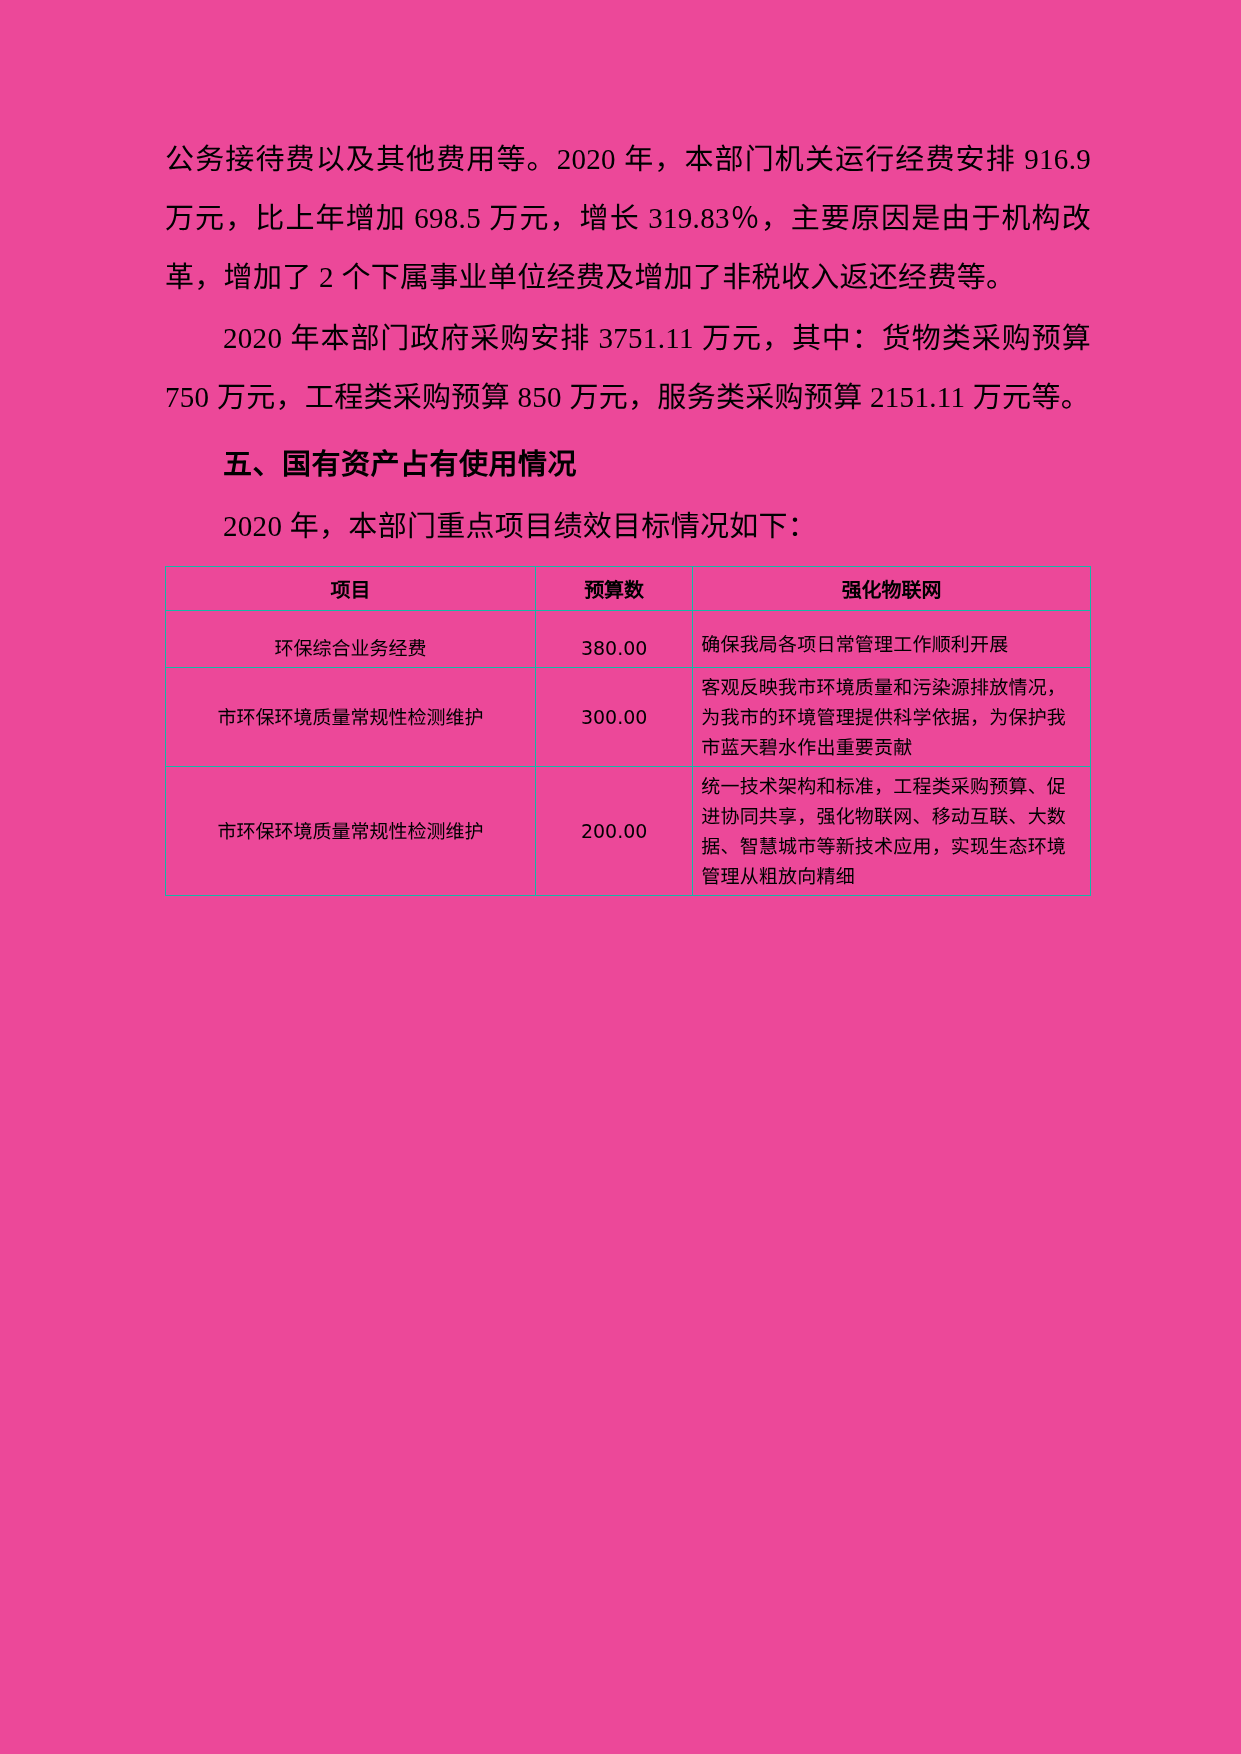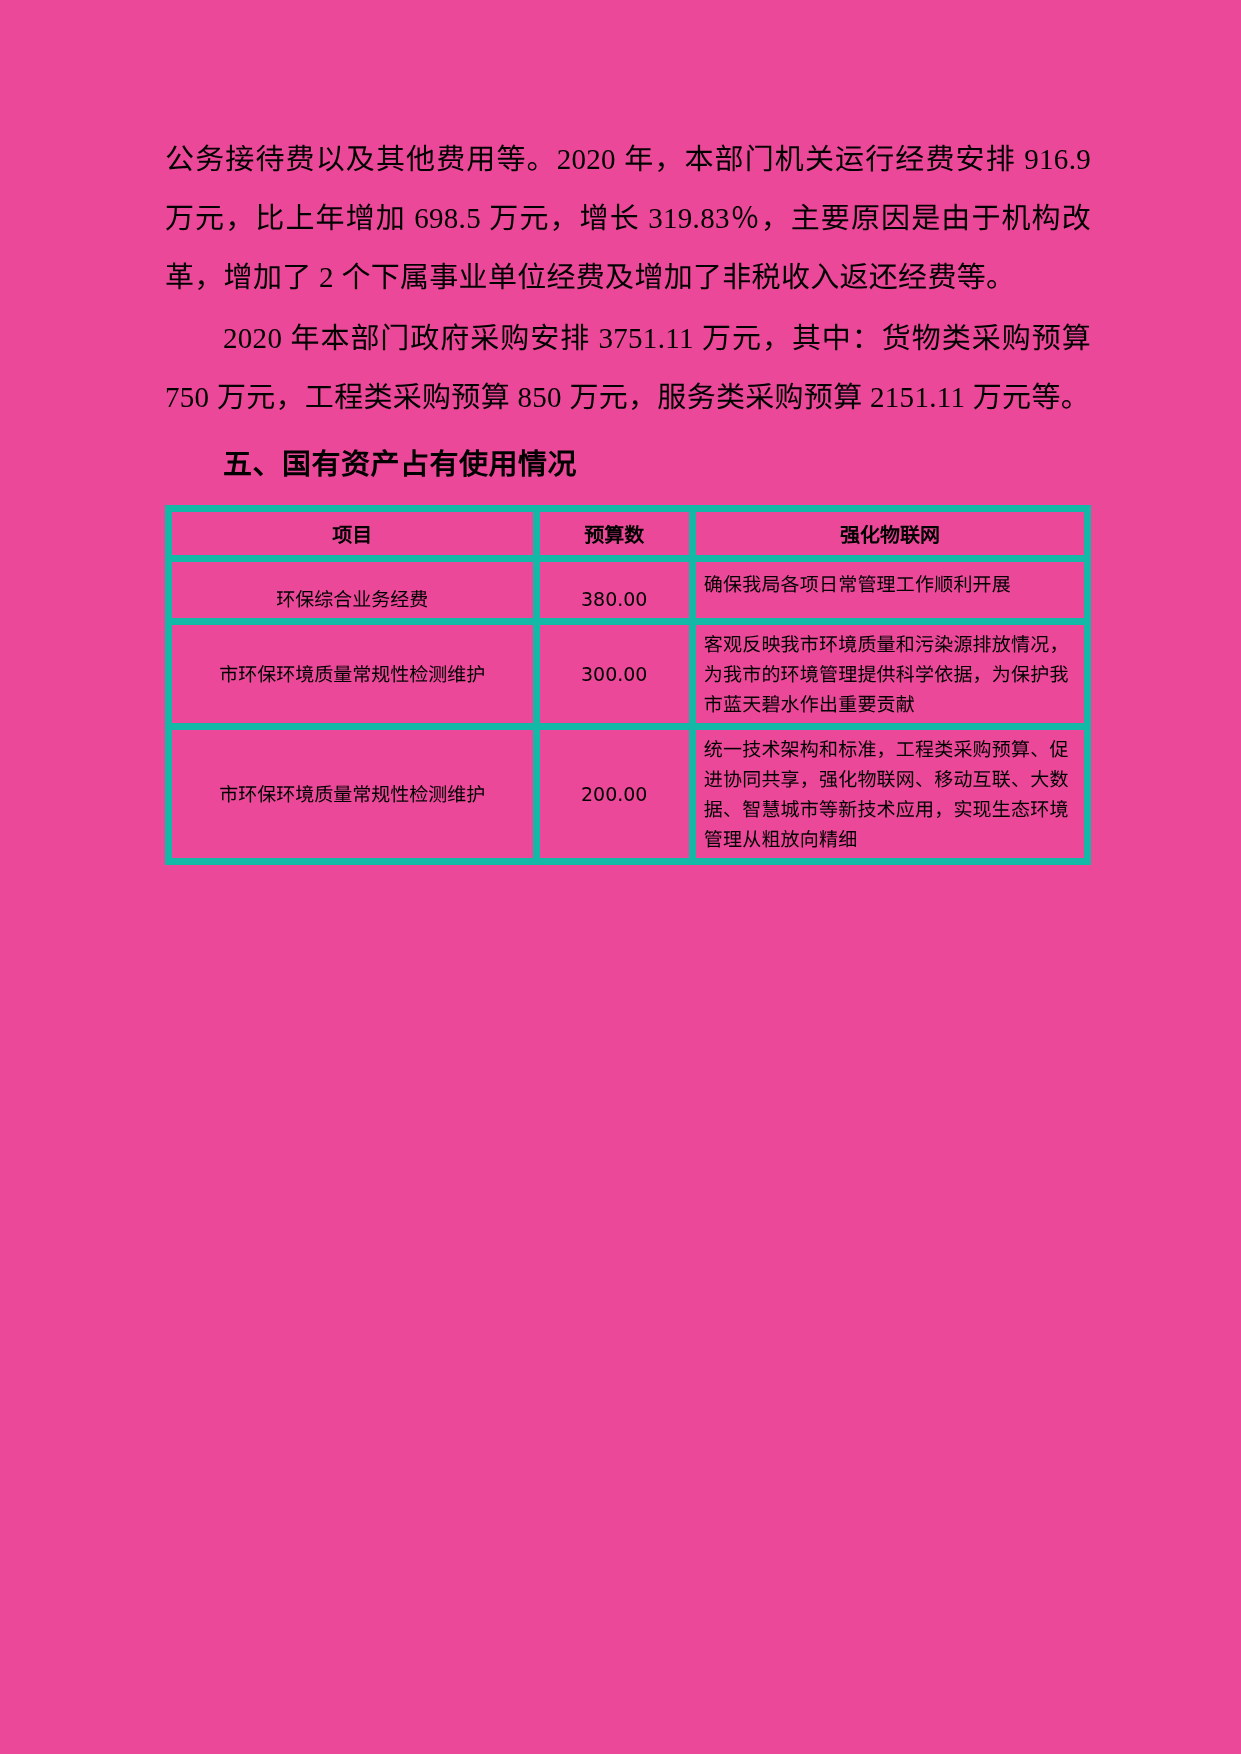--- a/index.html
+++ b/index.html
@@ -38,21 +38,21 @@
     letter-spacing: 0.5px;
   }
   table.perf {
     border-collapse: collapse;
     width: 100%;
     margin-top: 10px;
     font-family: "DejaVu Sans", "Liberation Sans", sans-serif;
     font-size: 19px;
   }
   table.perf th, table.perf td {
-    border: 7px solid #14b8a6;
+    border: 1px solid #14b8a6;
     padding: 4px 8px;
     vertical-align: middle;
   }
   table.perf thead th {
     text-align: center;
     font-weight: bold;
     font-size: 20px;
     padding: 7px 8px;
   }
   td.col-name {
@@ -71,37 +71,39 @@
     line-height: 30px;
     letter-spacing: 0.2px;
   }
   tr.row-first td.col-name,
   tr.row-first td.col-budget {
     vertical-align: top;
     padding-top: 22px;
   }
   tr.row-first td.col-goal {
     vertical-align: top;
-    padding-top: 7px;
+    padding-top: 20px;
+    font-family: Liberation Mono, monospace;
   }
 </style>
 </head>
 <body>
 
 <div class="page">
 
   <p class="para">公务接待费以及其他费用等。2020 年，本部门机关运行经费安排 916.9 万元，比上年增加 698.5 万元，增长 319.83％，主要原因是由于机构改革，增加了 2 个下属事业单位经费及增加了非税收入返还经费等。</p>
 
 
   <p class="para indent">2020 年本部门政府采购安排 3751.11 万元，其中：货物类采购预算 750 万元，工程类采购预算 850 万元，服务类采购预算 2151.11 万元等。</p>
 
   <h2 class="heading">五、国有资产占有使用情况</h2>
 
 
 
+  <p class="para indent">2020 年，本部门重点项目绩效目标情况如下：</p>
 
   <table class="perf">
     <thead>
       <tr>
         <th>项目</th>
         <th>预算数</th>
         <th>强化物联网</th>
       </tr>
     </thead>
     <tbody>

